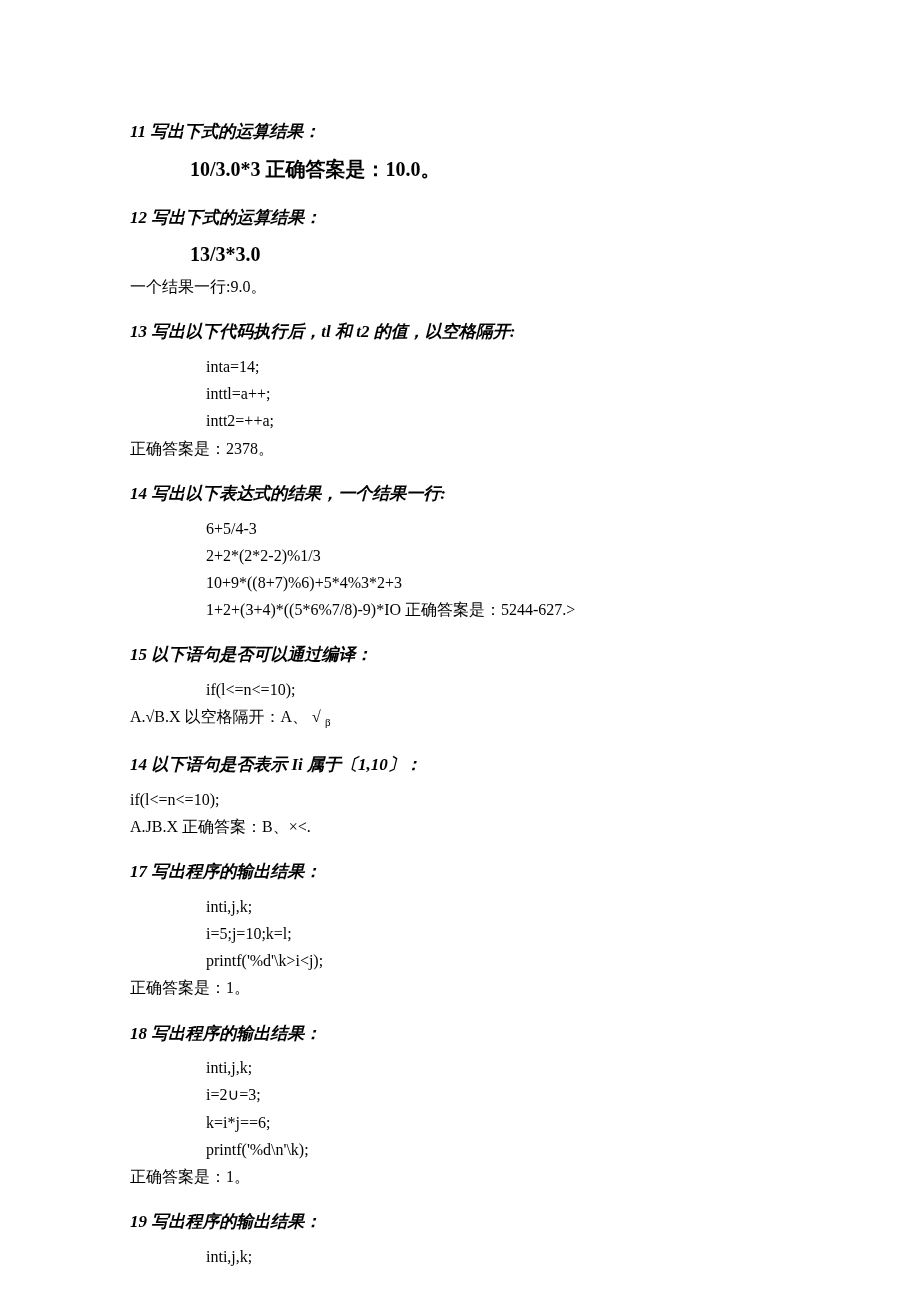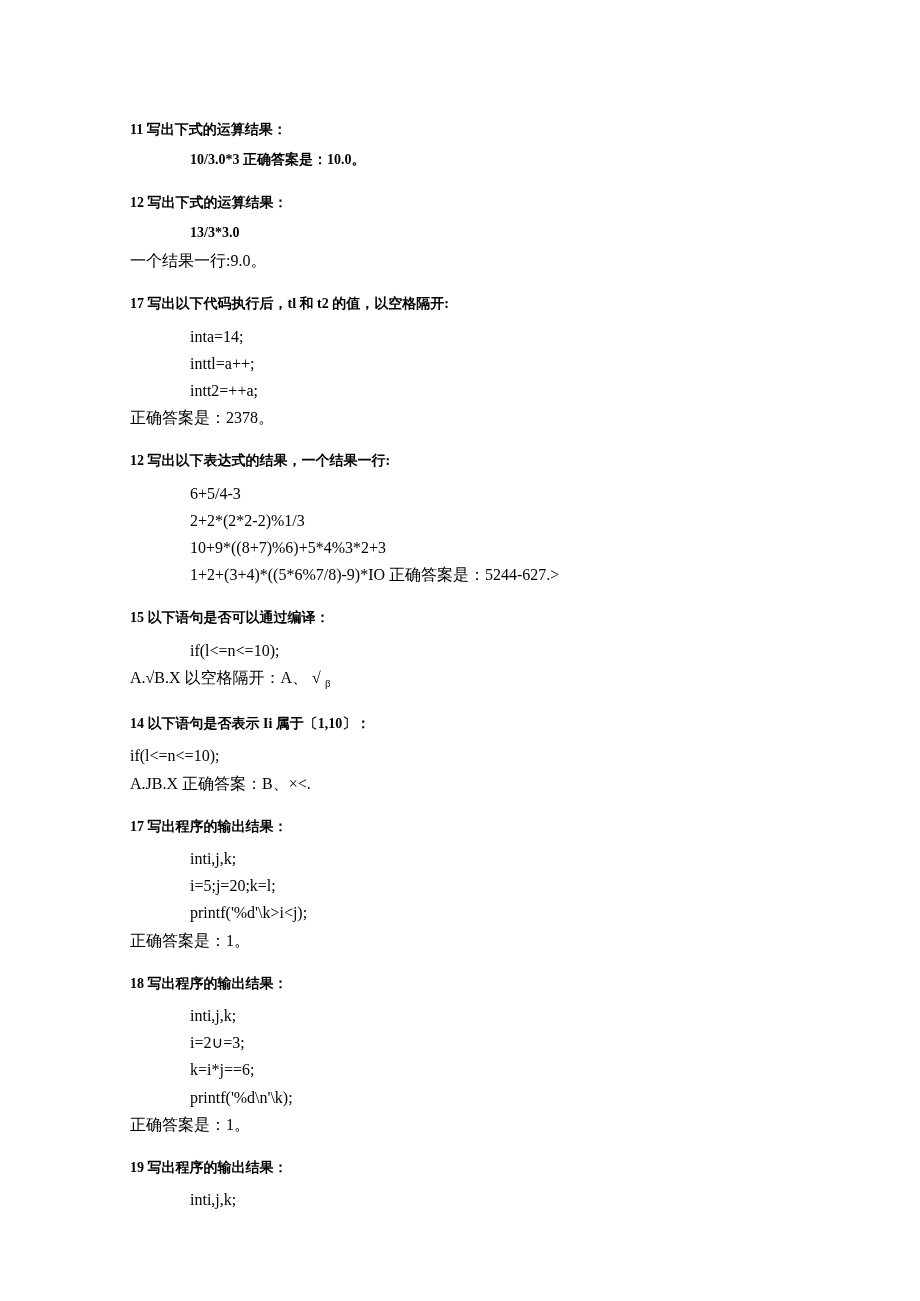--- a/index.html
+++ b/index.html
@@ -10,71 +10,72 @@
     font-family: "SimSun", "Songti SC", serif;
     font-size: 16px;
     color: #000;
     padding: 120px 130px 40px 130px;
     line-height: 1.45;
   }
   .q-heading {
     font-weight: bold;
     margin-top: 22px;
     margin-bottom: 10px;
-    font-size: 14px;
+    font-size: 17px;
+    font-style: italic;
   }
   .q-heading.first { margin-top: 0; }
   .indent-bold {
     font-weight: bold;
     margin-left: 60px;
     margin-bottom: 6px;
-    font-size: 14px;
+    font-size: 20px;
   }
   .indent-line {
-    margin-left: 60px;
+    margin-left: 76px;
     margin-bottom: 4px;
   }
   .plain-line {
     margin-bottom: 4px;
   }
   .sub { font-size: 11px; vertical-align: sub; }
 </style>
 </head>
 <body>
 
 <div class="q-heading first">11 写出下式的运算结果：</div>
 <div class="indent-bold">10/3.0*3 正确答案是：10.0。</div>
 
 <div class="q-heading">12 写出下式的运算结果：</div>
 <div class="indent-bold">13/3*3.0</div>
 <div class="plain-line">一个结果一行:9.0。</div>
 
-<div class="q-heading">17 写出以下代码执行后，tl 和 t2 的值，以空格隔开:</div>
+<div class="q-heading">13 写出以下代码执行后，tl 和 t2 的值，以空格隔开:</div>
 <div class="indent-line">inta=14;</div>
 <div class="indent-line">inttl=a++;</div>
 <div class="indent-line">intt2=++a;</div>
 <div class="plain-line">正确答案是：2378。</div>
 
-<div class="q-heading">12 写出以下表达式的结果，一个结果一行:</div>
+<div class="q-heading">14 写出以下表达式的结果，一个结果一行:</div>
 <div class="indent-line">6+5/4-3</div>
 <div class="indent-line">2+2*(2*2-2)%1/3</div>
 <div class="indent-line">10+9*((8+7)%6)+5*4%3*2+3</div>
 <div class="indent-line">1+2+(3+4)*((5*6%7/8)-9)*IO 正确答案是：5244-627.&gt;</div>
 
 <div class="q-heading">15 以下语句是否可以通过编译：</div>
 <div class="indent-line">if(l&lt;=n&lt;=10);</div>
 <div class="plain-line"><span>A.√B.X 以空格隔开：A、 √ </span><span class="sub">β</span></div>
 
 <div class="q-heading">14 以下语句是否表示 Ii 属于〔1,10〕：</div>
 <div class="plain-line">if(l&lt;=n&lt;=10);</div>
 <div class="plain-line">A.JB.X 正确答案：B、×&lt;.</div>
 
 <div class="q-heading">17 写出程序的输出结果：</div>
 <div class="indent-line">inti,j,k;</div>
-<div class="indent-line">i=5;j=20;k=l;</div>
+<div class="indent-line">i=5;j=10;k=l;</div>
 <div class="indent-line">printf('%d'\k&gt;i&lt;j);</div>
 <div class="plain-line">正确答案是：1。</div>
 
 <div class="q-heading">18 写出程序的输出结果：</div>
 <div class="indent-line">inti,j,k;</div>
 <div class="indent-line">i=2∪=3;</div>
 <div class="indent-line">k=i*j==6;</div>
 <div class="indent-line">printf('%d\n'\k);</div>
 <div class="plain-line">正确答案是：1。</div>
 

